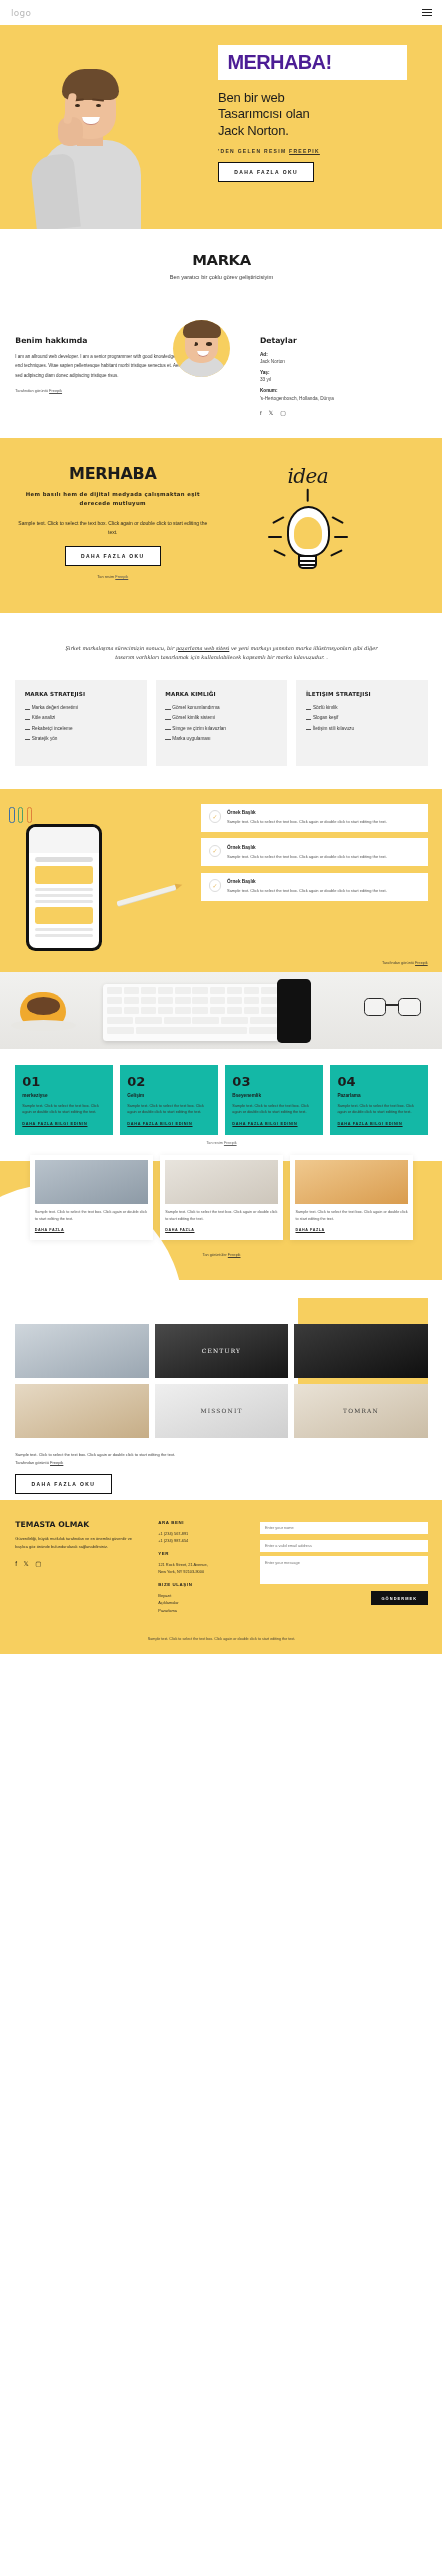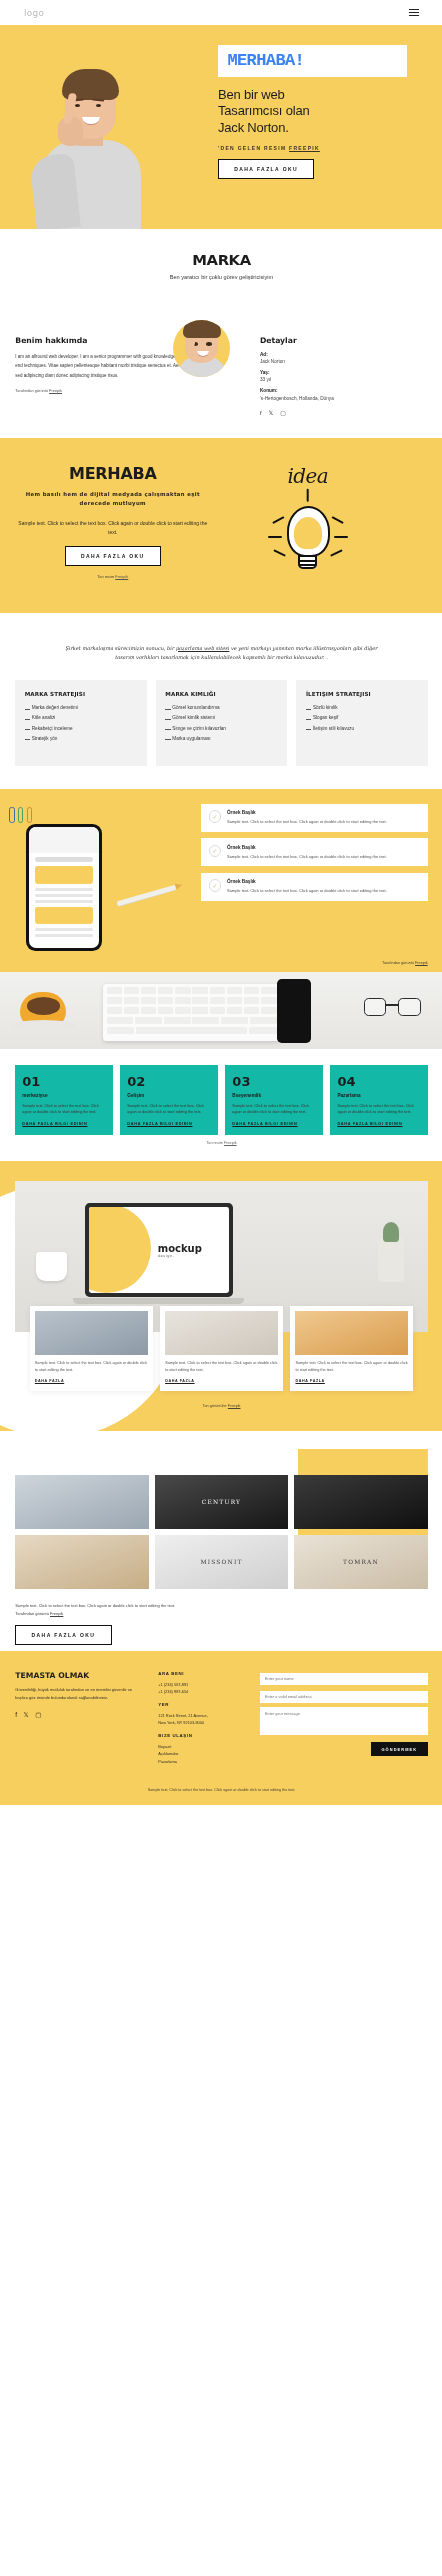--- a/index.html
+++ b/index.html
@@ -8,21 +8,21 @@
     font-family:"Liberation Sans", sans-serif;
     background:#ffffff;
     color:#1c1c1c;
     -webkit-font-smoothing:antialiased;
   }
   .page { width:443px; position:relative; overflow:hidden; }
 
   
   .topbar {
     height:25px; background:#fff; display:flex; align-items:center;
-    justify-content:space-between; padding:0 24px;
+    justify-content:space-between; padding:0 11px;
   }
   .logo { font-size:8.9px; color:#b9b9b9; letter-spacing:0.3px; font-family:"DejaVu Sans", sans-serif;}
   .burger { display:flex; flex-direction:column; gap:1.8px; cursor:pointer; }
   .burger span { display:block; width:10px; height:1.2px; background:#222; }
 
   
   .hero {
     background:#f7cf5f; position:relative; height:204px; overflow:hidden;
   }
   .hero-photo {
@@ -59,23 +59,23 @@
              background:#eec09b; border-radius:4.7px; transform:rotate(12deg);}
   .p-hand{ position:absolute; left:27px; bottom:83px; width:25px;height:29.5px;
            background:#e8b995;border-radius:10.6px;}
 
   .hero-right { position:absolute; left:218px; top:20px; width:201px; }
   .merhaba-box {
     background:#fff; padding:7px 9.4px 8.3px 9.4px; display:inline-block;
     width:189px;
   }
   .merhaba-box h1 {
-    font-family:Liberation Mono, monospace;
-    font-size:17px; font-weight:700; letter-spacing:-0.6px; line-height:1;
-    color:#3b82f6;
+    font-family:Liberation Sans, sans-serif;
+    font-size:20px; font-weight:700; letter-spacing:-0.6px; line-height:1;
+    color:#4c1d95;
   }
   .hero-sub {
     margin-top:9.4px; font-size:13px; line-height:1.28; color:#1c1c1c;
     font-weight:400; letter-spacing:-0.2px;
   }
   .hero-credit {
     margin-top:8.3px; font-size:5px; letter-spacing:1.3px; font-weight:700; color:#3a3326;
   }
   .hero-credit a { color:#3a3326; text-decoration:underline; }
   .btn-outline {
@@ -623,36 +623,20 @@
       <p>Sample text. Click to select the text box. Click again or double click to start editing the text.</p>
       <a class="lnk" href="#">DAHA FAZLA BILGI EDININ</a>
     </div>
   </div>
   <div class="cards-credit">
     <span>Tan resim</span>
     <a href="#">Freepik</a>
   </div>
 
   <div class="mockup-sec">
-    <div class="laptop-wrap">
-      <div class="laptop-photo">
-        <div class="mug2"></div>
-        <div class="plant"></div>
-        <div class="lp">
-          <div class="lp-screen">
-            <div class="lp-circle"></div>
-            <div class="lp-txt">
-              <span>mockup</span>
-              <small>design.</small>
-            </div>
-          </div>
-        </div>
-        <div class="lp-base"></div>
-      </div>
-    </div>
     <div class="thumbs">
       <div class="thumb t1">
         <div class="img"></div>
         <p>Sample text. Click to select the text box. Click again or double click to start editing the text.</p>
         <a class="lnk" href="#">DAHA FAZLA</a>
       </div>
       <div class="thumb t2">
         <div class="img"></div>
         <p>Sample text. Click to select the text box. Click again or double click to start editing the text.</p>
         <a class="lnk" href="#">DAHA FAZLA</a>

